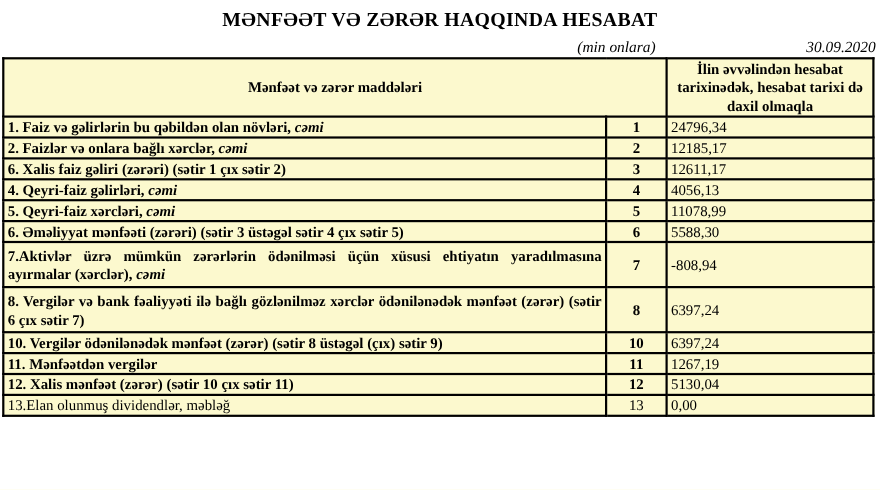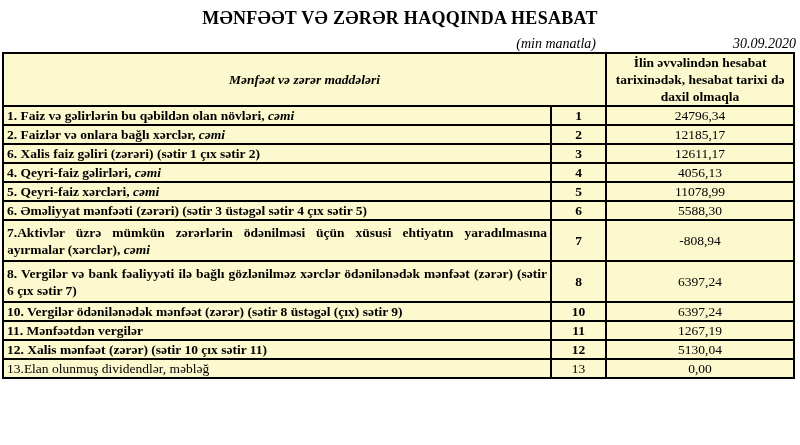--- a/index.html
+++ b/index.html
@@ -50,21 +50,20 @@
     margin-left: 44px;
   }
   col.c-label { width: 548px; }
   col.c-num   { width: 55px; }
   col.c-value { width: 188px; }
 
   th.items-head {
     font-weight: bold;
     font-size: 13.5px;
     height: 51px;
-    font-style: italic;
   }
   th.value-head {
     font-weight: bold;
     text-align: center;
     font-size: 13.5px;
     padding: 0 8px;
     height: 51px;
   }
 
   tr.r-single td { height: 19px; }
@@ -79,35 +78,35 @@
   tr.just td.label { text-align: justify; border-radius: 18px; }
   tr.plain td.label, tr.plain td.num, tr.plain td.value { font-weight: normal; }
 
   td.num {
     font-weight: bold;
     text-align: center;
     font-size: 14px;
   }
   td.value {
     font-weight: normal;
-    text-align: center;
+    text-align: left;
     font-size: 14px;
     padding-right: 5px;
   }
   .it { font-style: italic; }
 </style>
 </head>
 <body>
 
 <div class="page">
 
   <div class="title">MƏNFƏƏT VƏ ZƏRƏR HAQQINDA HESABAT</div>
 
   <div class="subheader">
-    <span class="min-note">(min manatla)</span>
+    <span class="min-note">(min onlara)</span>
     <span class="report-date">30.09.2020</span>
   </div>
 
   <table class="pl">
     <colgroup>
       <col class="c-label">
       <col class="c-num">
       <col class="c-value">
     </colgroup>
     <tbody>

